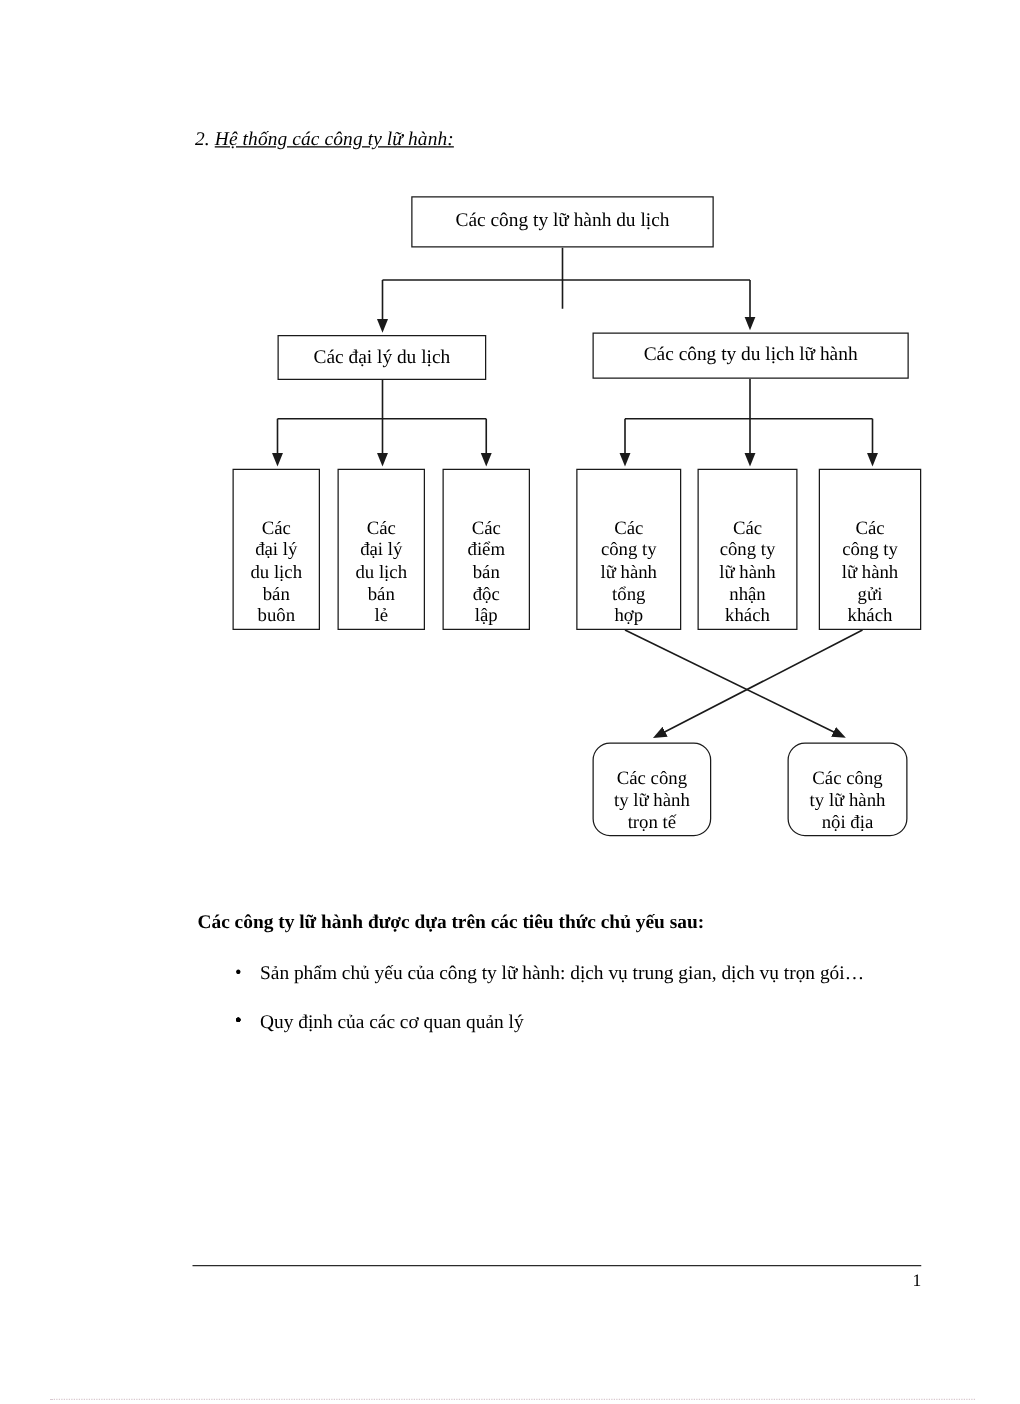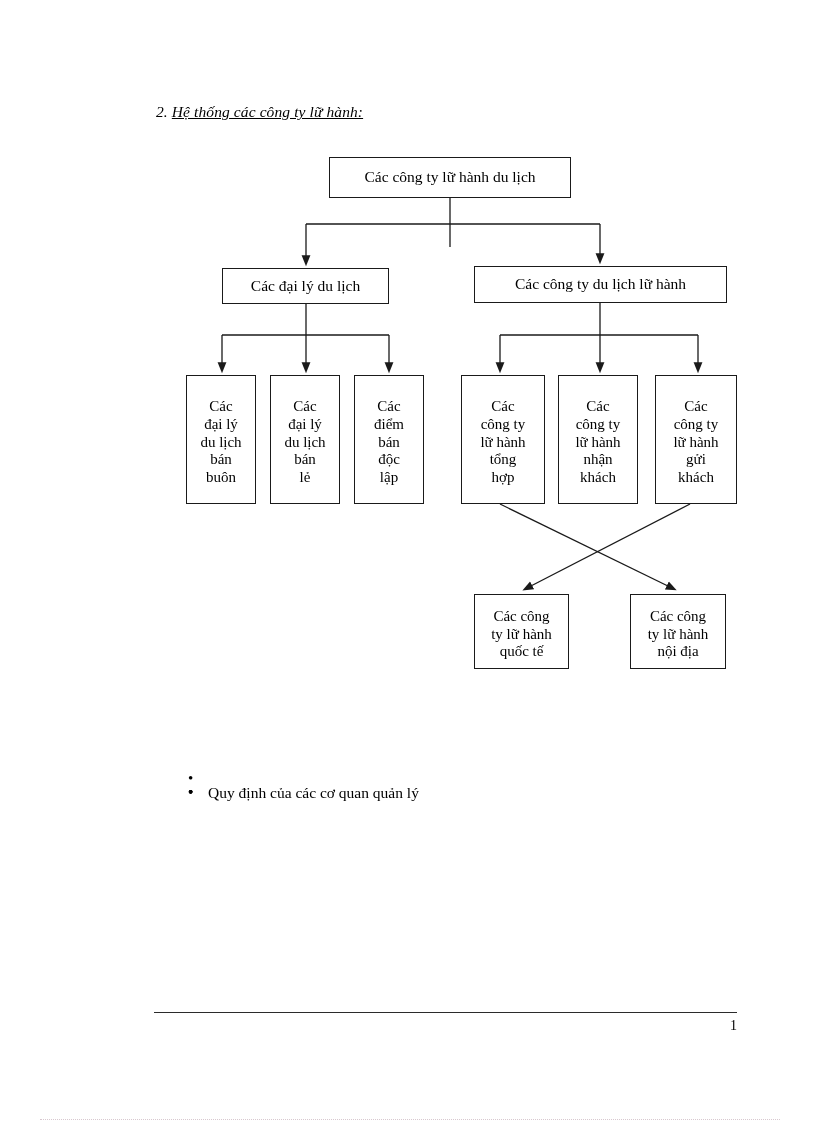--- a/index.html
+++ b/index.html
@@ -54,38 +54,38 @@
     background: #ffffff;
     box-sizing: border-box;
     display: flex;
     justify-content: center;
     text-align: center;
     line-height: 1.18;
     font-size: 15px;
     color: #000;
   }
   .node.center-v { align-items: center; }
-  .node.top-v { align-items: center; padding-top: 6px; }
+  .node.top-v { align-items: flex-end; padding-top: 6px; }
 
   .node-root {
     left: 329px; top: 157px; width: 242px; height: 41px;
     font-size: 15.5px;
   }
   .node-l2-left  { left: 222px; top: 268px; width: 167px; height: 36px; font-size: 15.5px; }
   .node-l2-right { left: 474px; top: 266px; width: 253px; height: 37px; font-size: 15.5px; }
 
   .leaf { top: 375px; height: 129px; font-size: 15px; }
   .leaf-1 { left: 186px;  width: 70px; }
   .leaf-2 { left: 270px;  width: 70px; }
   .leaf-3 { left: 354px;  width: 70px; }
   .leaf-4 { left: 461px;  width: 84px; }
   .leaf-5 { left: 558px;  width: 80px; }
   .leaf-6 { left: 655px;  width: 82px; }
 
-  .node-bottom { top: 594px; height: 75px; font-size: 15px; }
+  .node-bottom { top: 594px; height: 75px; font-size: 15px; border-radius: 14px; }
   .node-bottom-left  { left: 474px; width: 95px; }
   .node-bottom-right { left: 630px; width: 96px; }
 
   
   .body-heading {
     position: absolute;
     left: 158px;
     top: 729px;
     font-size: 15.5px;
     font-weight: bold;
@@ -256,37 +256,39 @@
         <span>lữ hành</span><br>
         <span>gửi</span><br>
         <span>khách</span>
       </span>
     </div>
 
     <div class="node node-bottom node-bottom-left top-v">
       <span>
         <span>Các công</span><br>
         <span>ty lữ hành</span><br>
-        <span>quốc tế</span>
+        <span>trọn tế</span>
       </span>
     </div>
 
     <div class="node node-bottom node-bottom-right top-v">
       <span>
         <span>Các công</span><br>
         <span>ty lữ hành</span><br>
         <span>nội địa</span>
       </span>
     </div>
   </div>
 
+  <div class="body-heading">Các công ty lữ hành được dựa trên các tiêu thức chủ yếu sau:</div>
 
   <div class="bullets">
     <div class="bullet first">
       <span class="dot">•</span>
+      <span>Sản phẩm chủ yếu của công ty lữ hành: dịch vụ trung gian, dịch vụ trọn gói…</span>
     </div>
     <div class="bullet">
       <span class="dot">•</span>
     </div>
     <div class="bullet">
       <span class="dot">•</span>
     </div>
     <div class="bullet">
       <span class="dot">•</span>
     </div>

